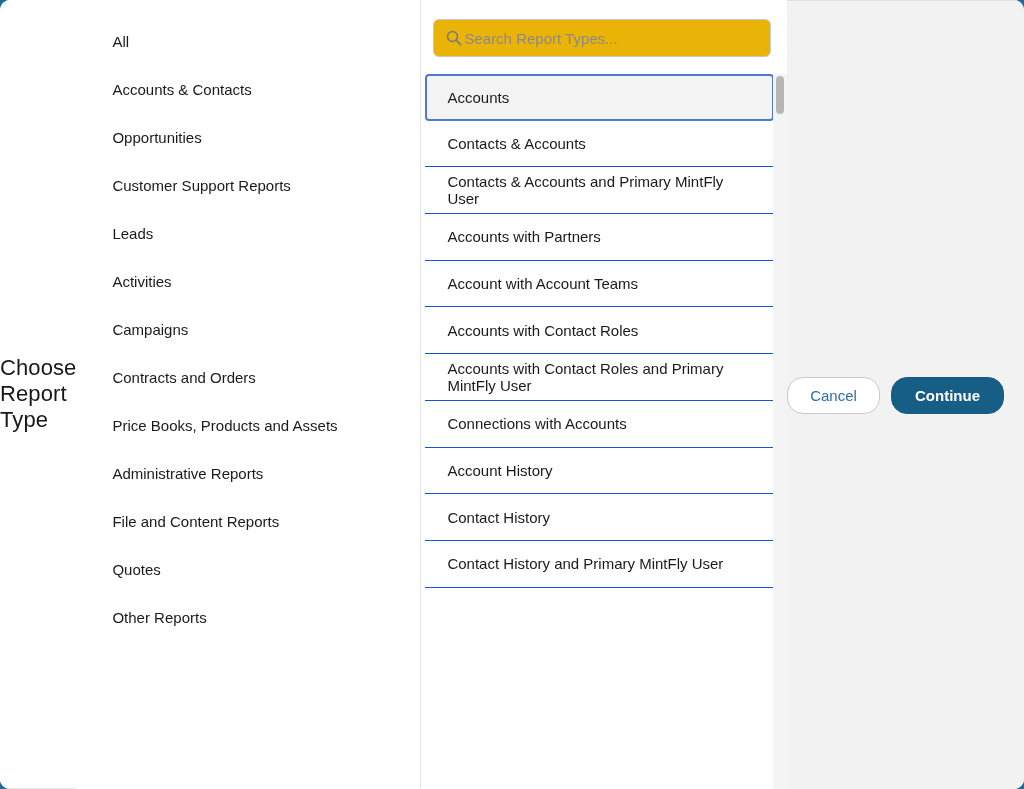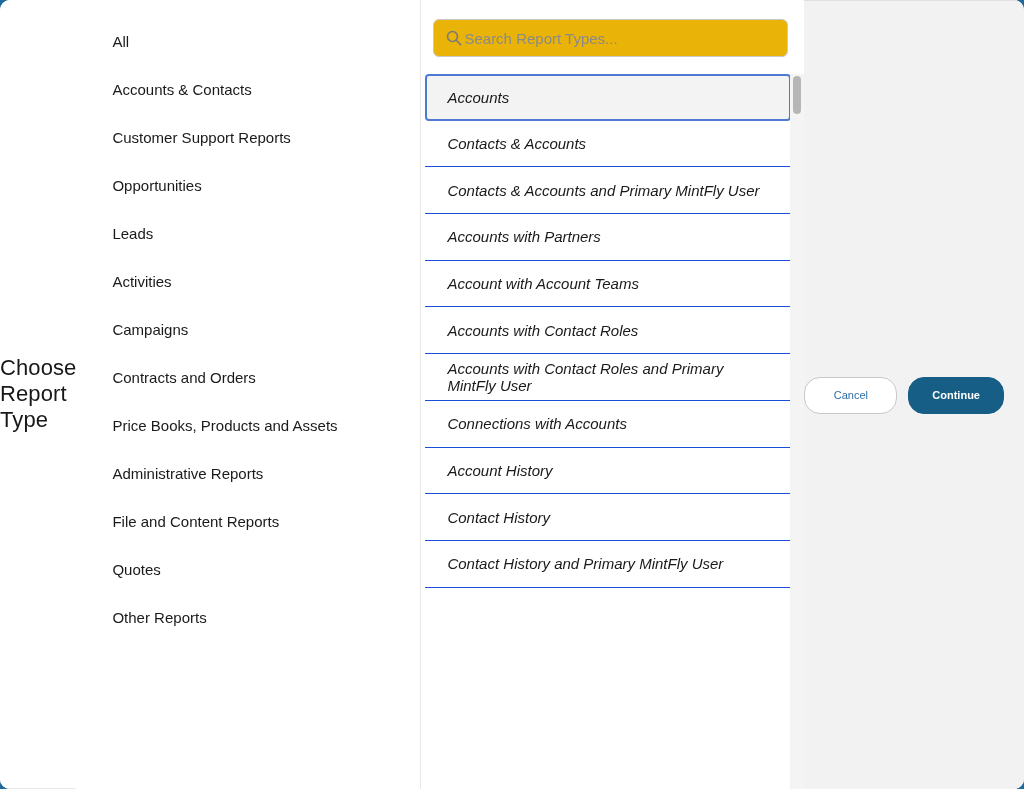--- a/index.html
+++ b/index.html
@@ -80,21 +80,20 @@
     font-size:15px;
     font-family:inherit;
     color:#333;
     background:transparent;
   }
   .search-box input::placeholder{color:#8a8a8a;}
   .report-list{
     margin-top:17px;
     margin-left:-8px;
     margin-right:-3px;
-    font-style:italic;
   }
   .row{
     height:46.7px;
     display:flex;align-items:center;
     padding:0 16px 0 22px;
     font-size:15px;
     color:#1a1a1a;
     border-bottom:1px solid #1d4ed8;
     background:#fff;
     cursor:pointer;
@@ -128,21 +127,21 @@
     flex:0 0 72px;
     background:#f2f2f2;
     border-top:1px solid #e0e0e0;
     display:flex;align-items:center;justify-content:flex-end;
     padding-right:20px;
     gap:11px;
   }
   .btn{
     height:37px;
     border-radius:16px;
-    font-size:11px;
+    font-size:15px;
     font-family:inherit;
     cursor:pointer;
   }
   .btn-cancel{
     width:93px;
     background:#fff;
     border:1px solid #c9c9c9;
     color:var(--cancel-text);
     font-weight:500;
   }
@@ -169,25 +168,25 @@
 
         <div class="side-item">
           <span>All</span>
         </div>
 
         <div class="side-item">
           <span>Accounts &amp; Contacts</span>
         </div>
 
         <div class="side-item">
+          <span>Opportunities</span>
+        </div>
+
+        <div class="side-item">
           <span>Customer Support Reports</span>
-        </div>
-
-        <div class="side-item">
-          <span>Opportunities</span>
         </div>
 
         <div class="side-item">
           <span>Leads</span>
         </div>
 
         <div class="side-item">
           <span>Activities</span>
         </div>
 

